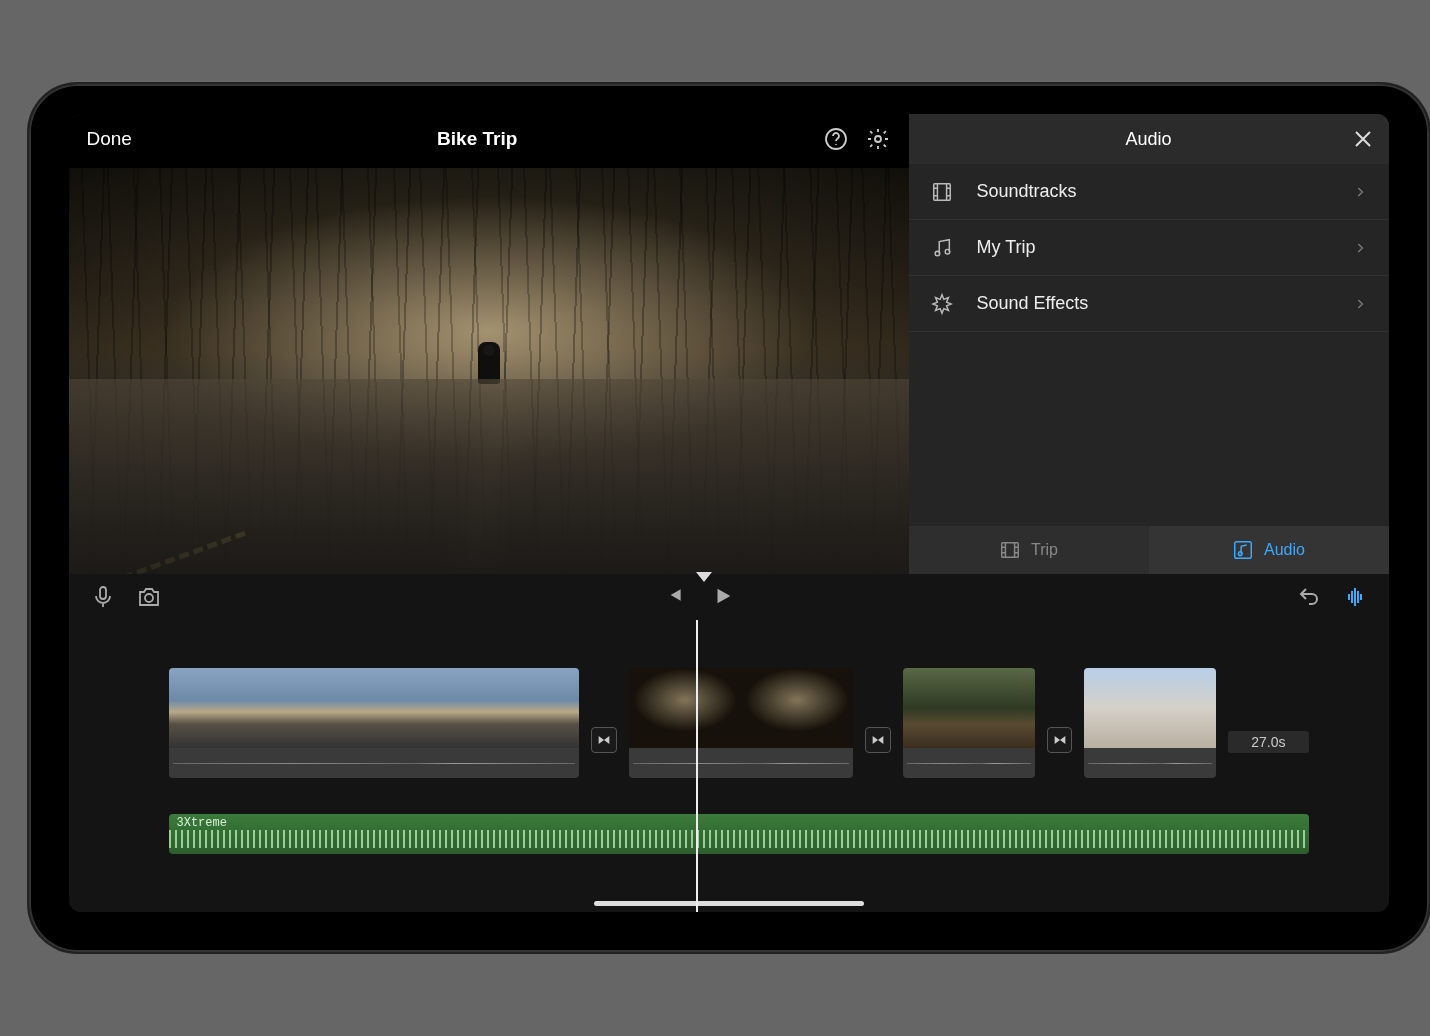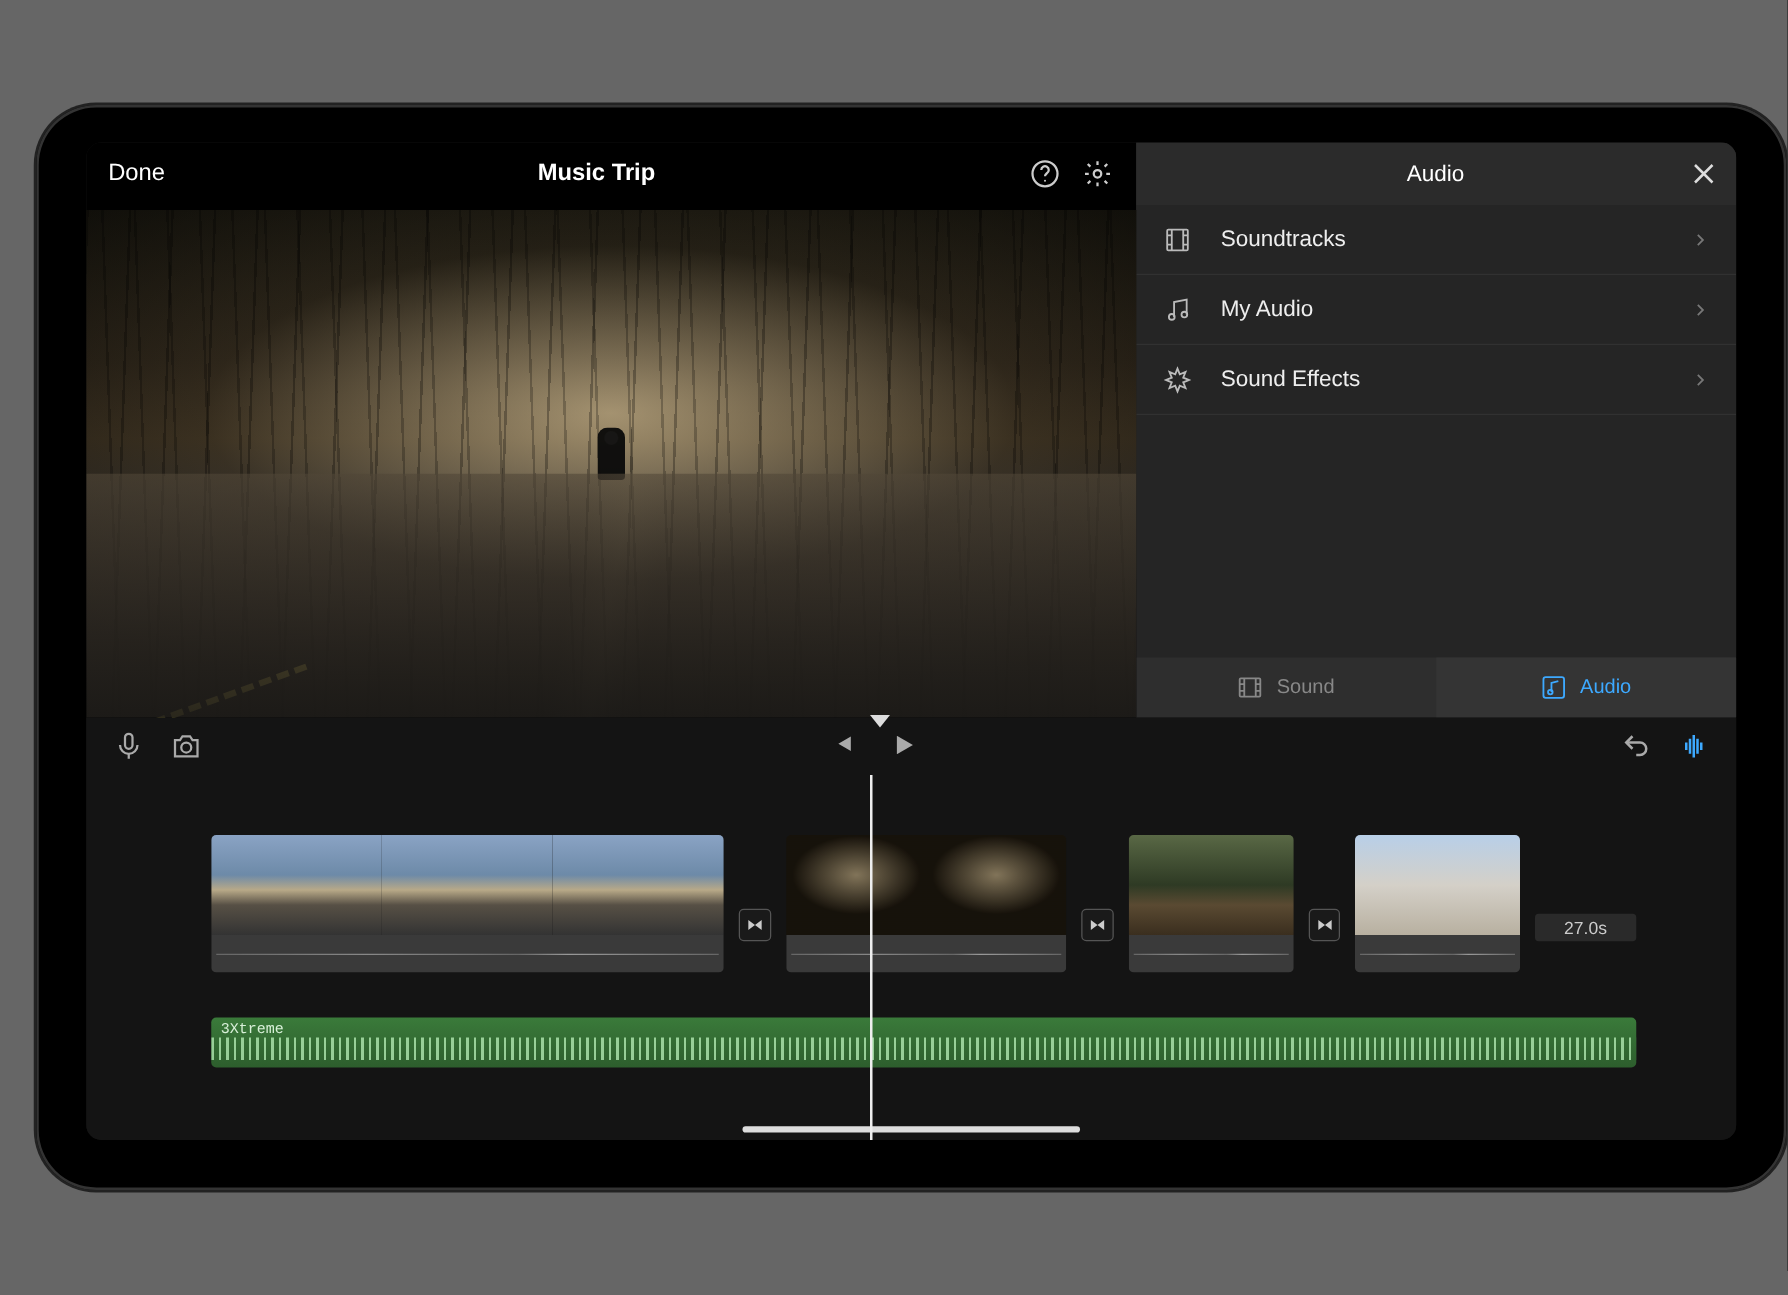--- a/index.html
+++ b/index.html
@@ -283,21 +283,21 @@
 <body>
 
 <div class="ipad-frame">
   <div class="screen">
 
     <div class="upper">
 
       <div class="preview-pane">
         <div class="preview-header">
           <span class="done">Done</span>
-          <span class="title">Music Trip</span>
+          <span class="title">Bike Trip</span>
           <span class="hicon">
             <svg viewBox="0 0 24 24" width="24" height="24" fill="none" stroke="currentColor" stroke-width="1.8">
                 <circle cx="12" cy="12" r="10"></circle>
                 <path d="M9 9a3 3 0 1 1 4.5 2.6C12.5 12.4 12 13 12 14"></path>
                 <circle cx="12" cy="17.5" r="0.8" fill="currentColor" stroke="none"></circle>
               </svg>
           </span>
           <span class="hicon">
             <svg viewBox="0 0 24 24" width="24" height="24" fill="none" stroke="currentColor" stroke-width="1.8">
                 <circle cx="12" cy="12" r="3"></circle>
@@ -337,21 +337,21 @@
             </span>
           </div>
           <div class="audio-row">
             <span class="aicon">
               <svg viewBox="0 0 24 24" width="22" height="22" fill="none" stroke="currentColor" stroke-width="1.6">
                   <path d="M9 18V5l11-2v13"></path>
                   <circle cx="7" cy="18" r="2.5"></circle>
                   <circle cx="18" cy="16" r="2.5"></circle>
                 </svg>
             </span>
-            <span class="label">My Audio</span>
+            <span class="label">My Trip</span>
             <span class="chev">
               <svg viewBox="0 0 24 24" width="14" height="14" stroke="currentColor" stroke-width="2.5" fill="none">
                   <path d="M9 5l7 7-7 7"></path>
                 </svg>
             </span>
           </div>
           <div class="audio-row">
             <span class="aicon">
               <svg viewBox="0 0 24 24" width="22" height="22" fill="none" stroke="currentColor" stroke-width="1.6">
                   <path d="M12 2l2 5 5-2-2 5 5 2-5 2 2 5-5-2-2 5-2-5-5 2 2-5-5-2 5-2-2-5 5 2z"></path>
@@ -364,21 +364,21 @@
                 </svg>
             </span>
           </div>
         </div>
         <div class="audio-tabs">
           <div class="audio-tab">
             <svg viewBox="0 0 24 24" fill="none" stroke="currentColor" stroke-width="1.6">
                 <rect x="3" y="4" width="18" height="16" rx="1"></rect>
                 <path d="M7 4v16M17 4v16M3 9h4M3 15h4M17 9h4M17 15h4"></path>
               </svg>
-            <span>Sound</span>
+            <span>Trip</span>
           </div>
           <div class="audio-tab active">
             <svg viewBox="0 0 24 24" fill="none" stroke="currentColor" stroke-width="1.6">
                 <rect x="3" y="3" width="18" height="18" rx="2"></rect>
                 <path d="M10 16V8l6-1.5"></path>
                 <circle cx="9" cy="16" r="2"></circle>
               </svg>
             <span>Audio</span>
           </div>
         </div>

